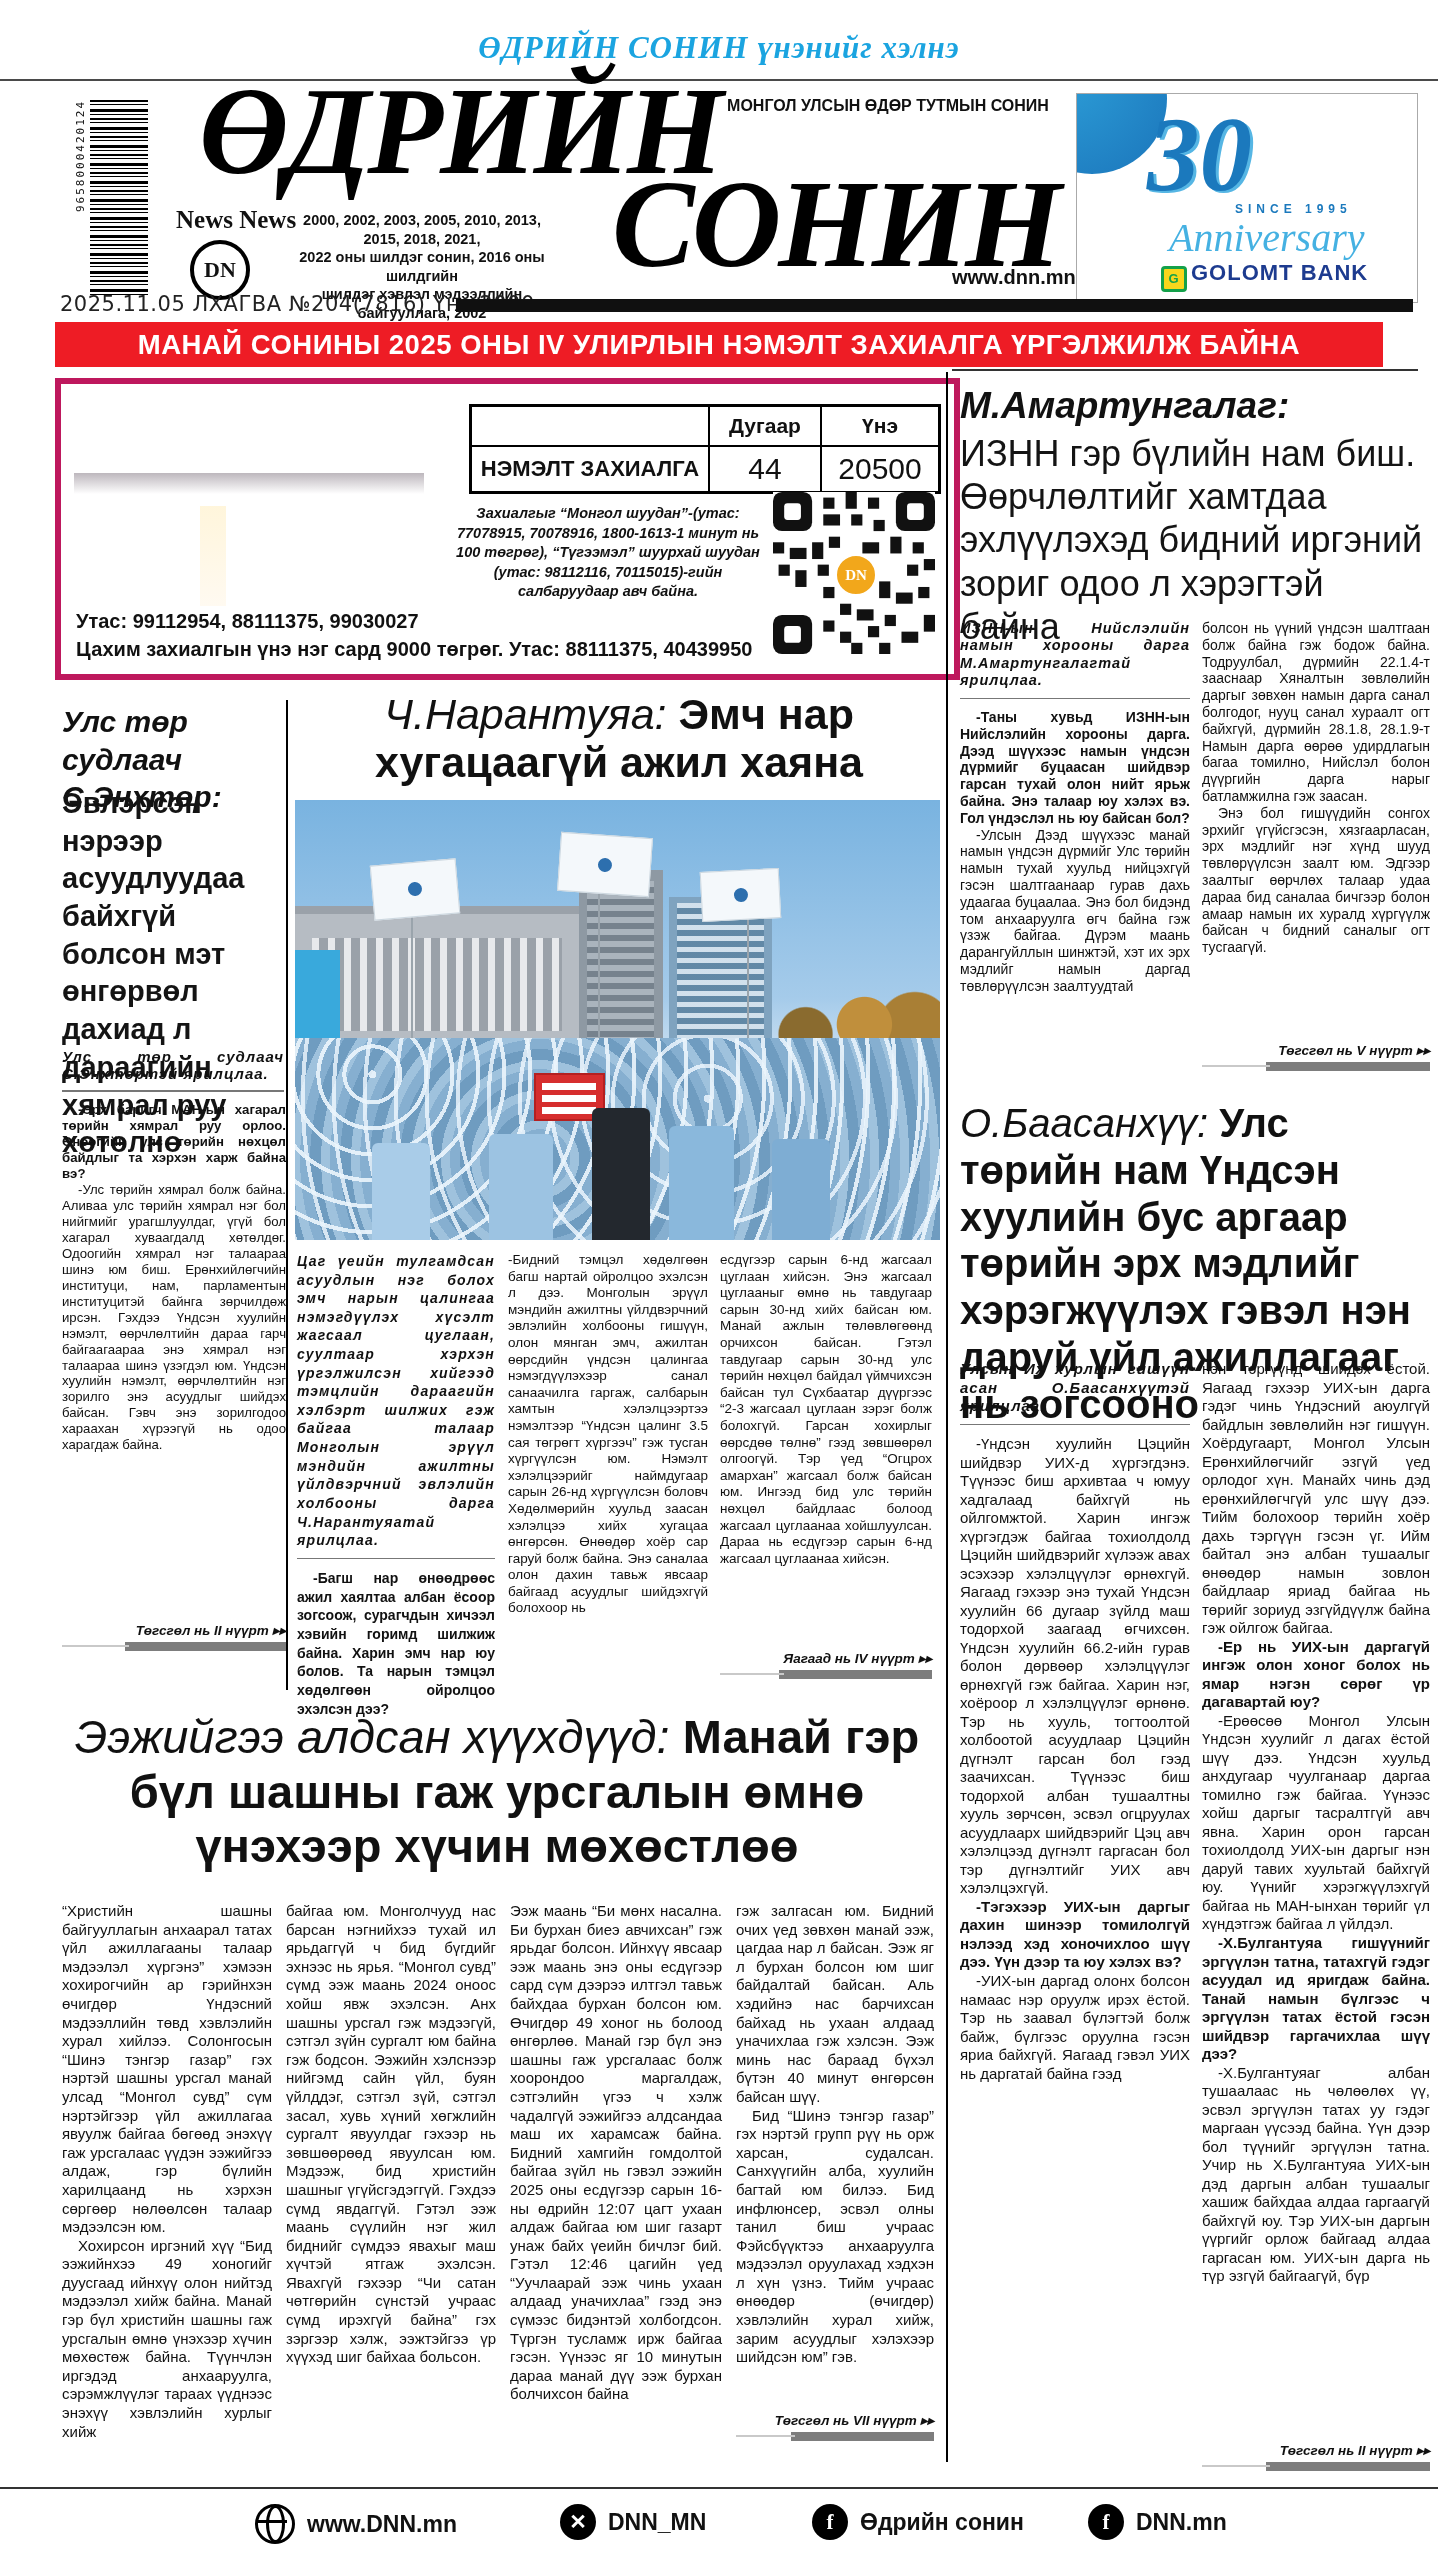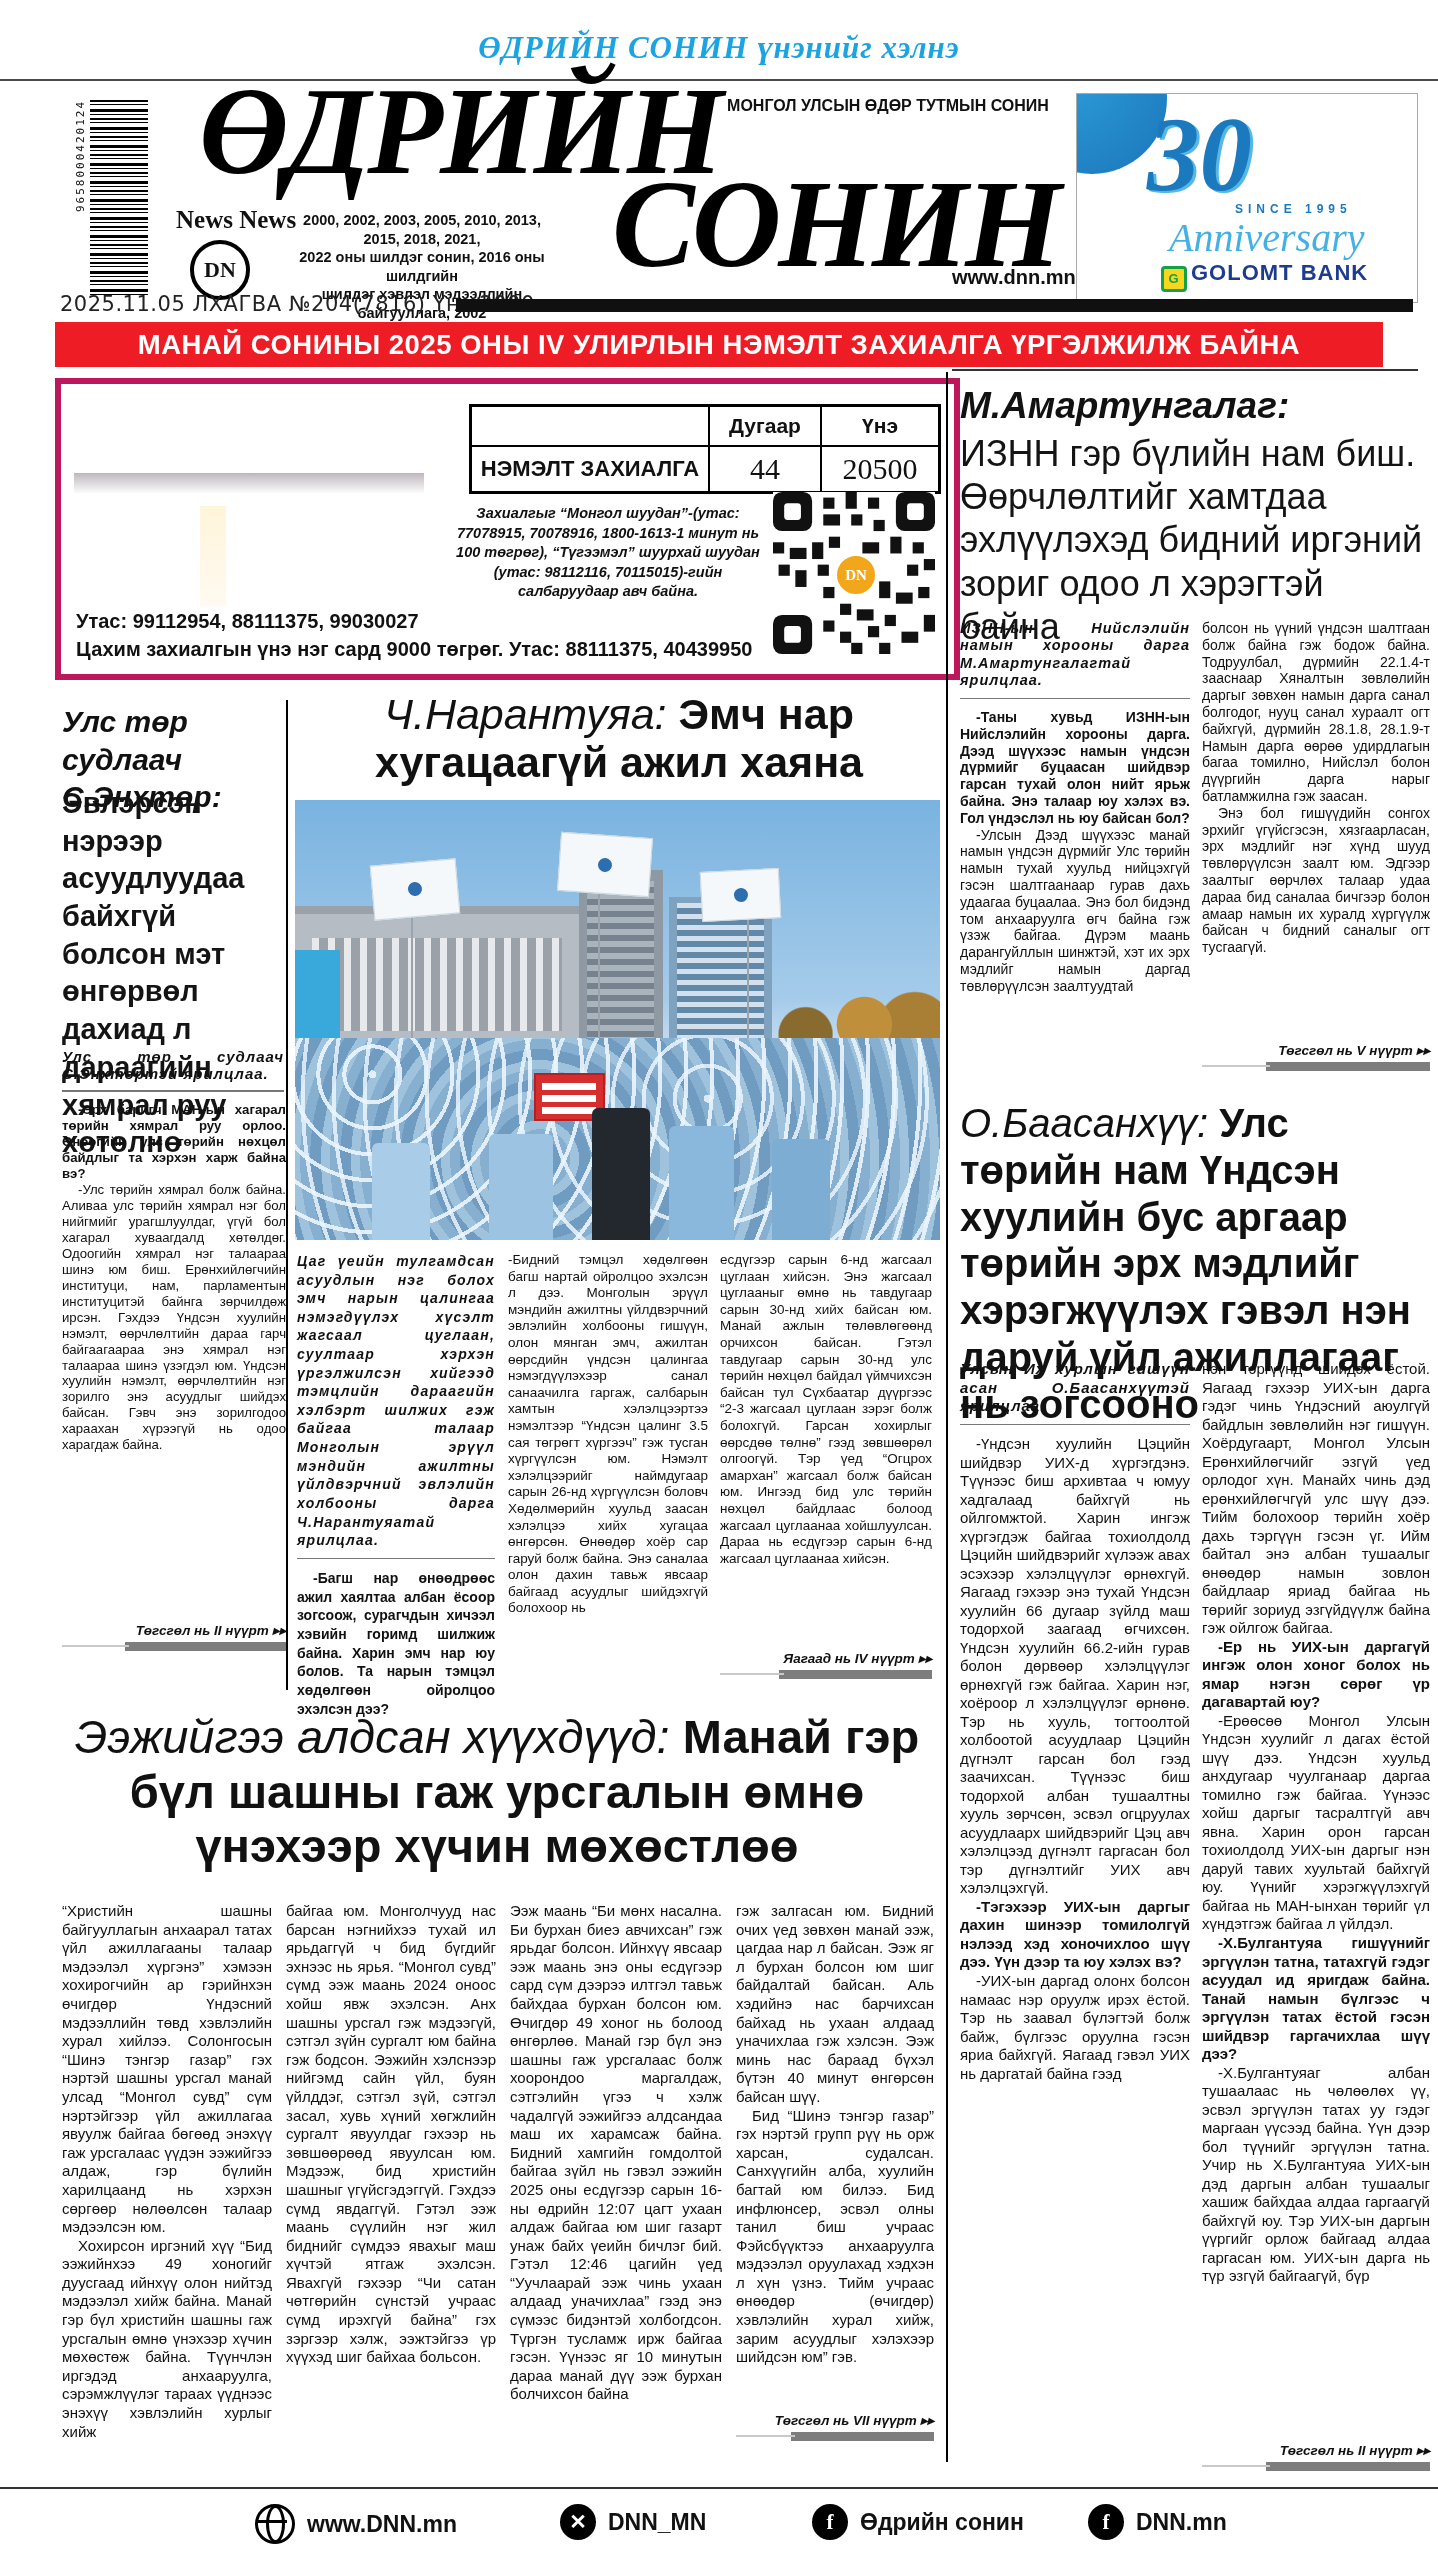--- a/index.html
+++ b/index.html
@@ -60,21 +60,21 @@
   .sunset::before{content:"";position:absolute;left:0;top:36%;width:100%;height:10%;
       background:linear-gradient(180deg,rgba(90,75,90,.4),rgba(90,75,90,0));}
   .sunset::after{content:"";position:absolute;left:36%;top:52%;width:26px;height:48%;
       background:linear-gradient(180deg,rgba(255,240,200,.65),rgba(255,220,160,.15));}
   .subtable{position:absolute;left:408px;top:20px;width:468px;border:2px solid #000;
             display:grid;grid-template-columns:238px 112px 118px;}
   .subtable div{border:1.5px solid #000;display:flex;align-items:center;justify-content:center;}
   .st-h{height:38px;font-weight:bold;font-size:21px;}
   .st-r{height:44px;}
   .st-label{font-weight:bold;font-size:22px;}
-  .st-num{font-size:30px;font-family:Liberation Serif, serif;font-weight:300;}
+  .st-num{font-size:30px;font-family:Liberation Sans, sans-serif;font-weight:300;}
   .subnote{position:absolute;left:388px;top:120px;width:318px;font-style:italic;font-weight:bold;
            font-size:14.5px;line-height:1.35;text-align:center;}
   .qr{position:absolute;left:712px;top:108px;width:162px;height:162px;}
   .qr .dncirc{position:absolute;left:62px;top:62px;width:38px;height:38px;border-radius:50%;
        background:#f2a71b;color:#fff;display:flex;align-items:center;justify-content:center;
        font-family:"Liberation Serif",serif;font-weight:bold;font-size:15px;border:2px solid #fff;}
   .subphone{position:absolute;left:15px;top:226px;font-size:20px;font-weight:bold;}
   .subonline{position:absolute;left:15px;top:254px;font-size:20px;font-weight:bold;}
   
   .vrule-left{position:absolute;left:286px;top:700px;width:2px;height:990px;background:#000;}

